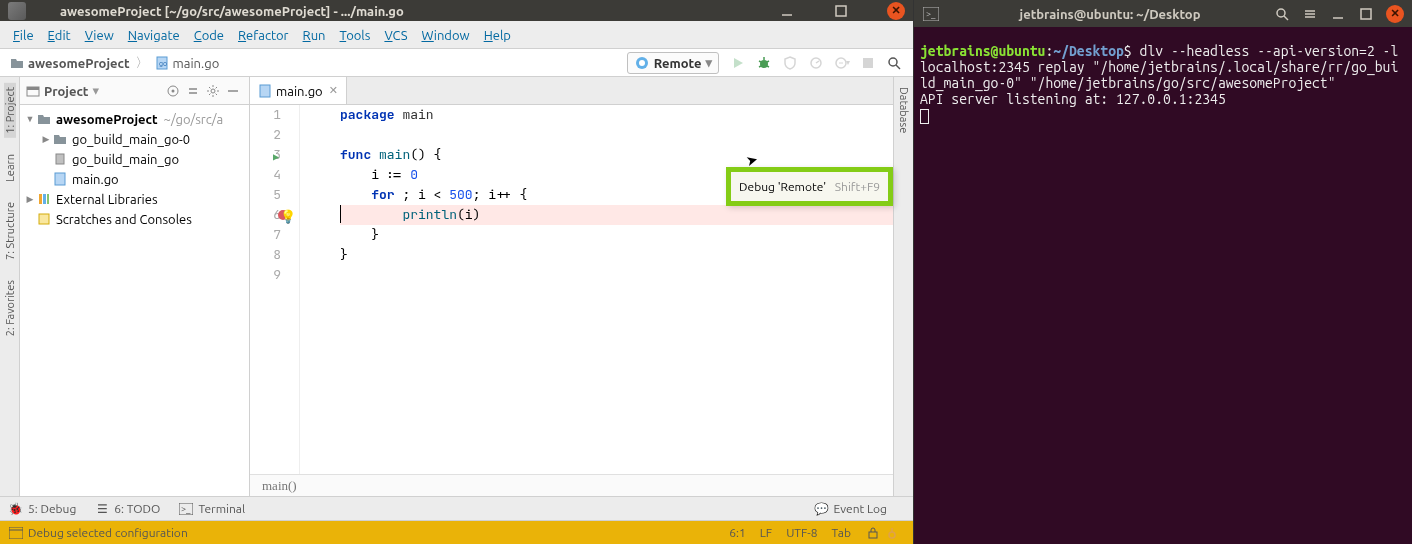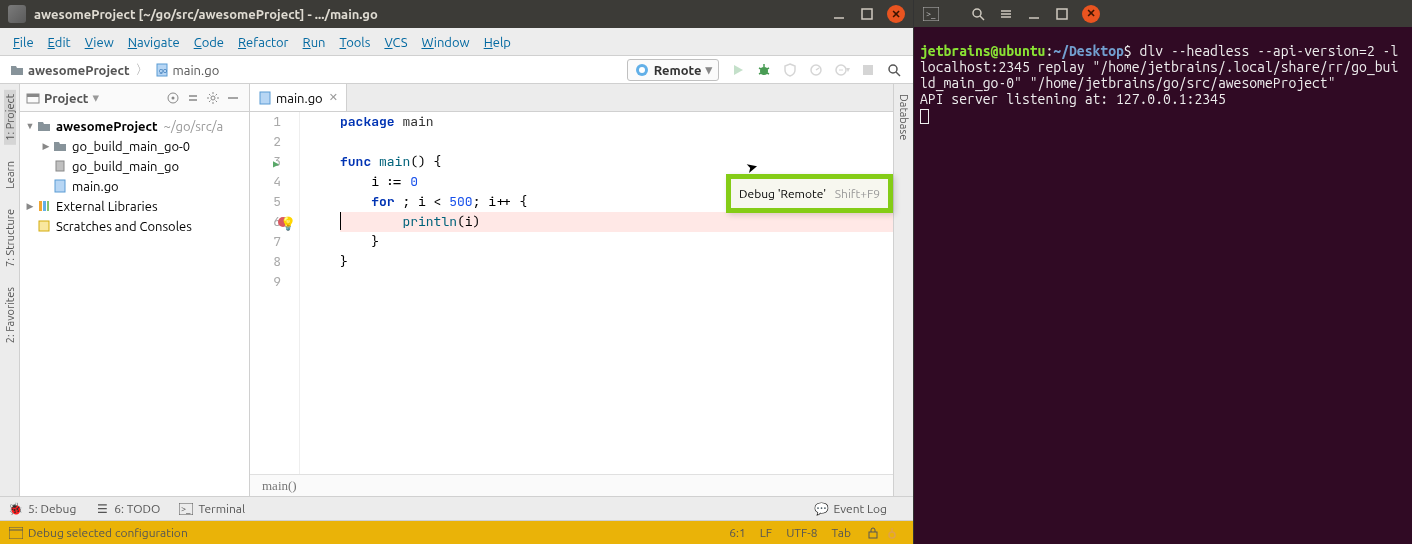--- a/index.html
+++ b/index.html
@@ -1,20 +1,20 @@
 <!DOCTYPE html>
 <html><head>
 <meta charset="utf-8">
 <style>
   * { box-sizing: border-box; margin: 0; padding: 0; }
   body { font-family: "Ubuntu", "Segoe UI", Arial, sans-serif; font-size: 13px; background: #f0f0f0; width: 1412px; height: 544px; overflow: hidden; display: flex; }
   
   .ide-window { width: 914px; height: 544px; display: flex; flex-direction: column; background: #fff; border-right: 1px solid #333; }
   
-  .title-bar { height: 28px; background: #3c3b37; display: flex; align-items: center; padding: 0 8px; color: #dfdbd2; font-weight: bold; }
+  .title-bar { height: 21px; background: #3c3b37; display: flex; align-items: center; padding: 0 8px; color: #dfdbd2; font-weight: bold; gap: 26px; }
   .title-bar .tb-icon { width: 18px; height: 18px; background: linear-gradient(135deg,#7b7b7b,#5a5a5a); border-radius: 3px; margin-right: 8px; }
   .title-bar .spacer { flex: 1; }
   .win-btn { width: 16px; height: 16px; margin-left: 12px; display:flex; align-items:center; justify-content:center; cursor:pointer; color:#dfdbd2; }
   .win-btn.close { background:#e95420; border-radius:50%; color:#3c1300; font-weight:bold; width:18px; height:18px; font-size:11px; }
   
   .menu-bar { height: 28px; background: #ededed; border-bottom: 1px solid #d0d0d0; display: flex; align-items: center; padding: 0 6px; }
   .menu-item { padding: 3px 7px; cursor: pointer; color: #0369a1; }
   .menu-item u { text-decoration: underline; }
   
   .nav-bar { height: 28px; background: #fff; border-bottom: 1px solid #d0d0d0; display: flex; align-items: center; padding: 0 6px; }
@@ -420,20 +420,21 @@
 </div>
 
 <div class="term-window">
   <div class="term-title">
     <div class="tb-icon">
         <svg width="16" height="14">
           <rect x="0" y="0" width="16" height="14" fill="none" stroke="#bbb"></rect>
           <text x="3" y="10" font-size="9" fill="#bbb">&gt;_</text>
         </svg>
       </div>
+    <div class="ttl">jetbrains@ubuntu: ~/Desktop</div>
     <div class="win-btn">
         <svg width="14" height="14">
           <circle cx="6" cy="6" r="4" fill="none" stroke="#cfcac0" stroke-width="1.5"></circle>
           <line x1="9" y1="9" x2="13" y2="13" stroke="#cfcac0" stroke-width="1.5"></line>
         </svg>
       </div>
     <div class="win-btn">
         <svg width="14" height="14">
           <line x1="2" y1="4" x2="12" y2="4" stroke="#cfcac0" stroke-width="1.5"></line>
           <line x1="2" y1="7" x2="12" y2="7" stroke="#cfcac0" stroke-width="1.5"></line>

